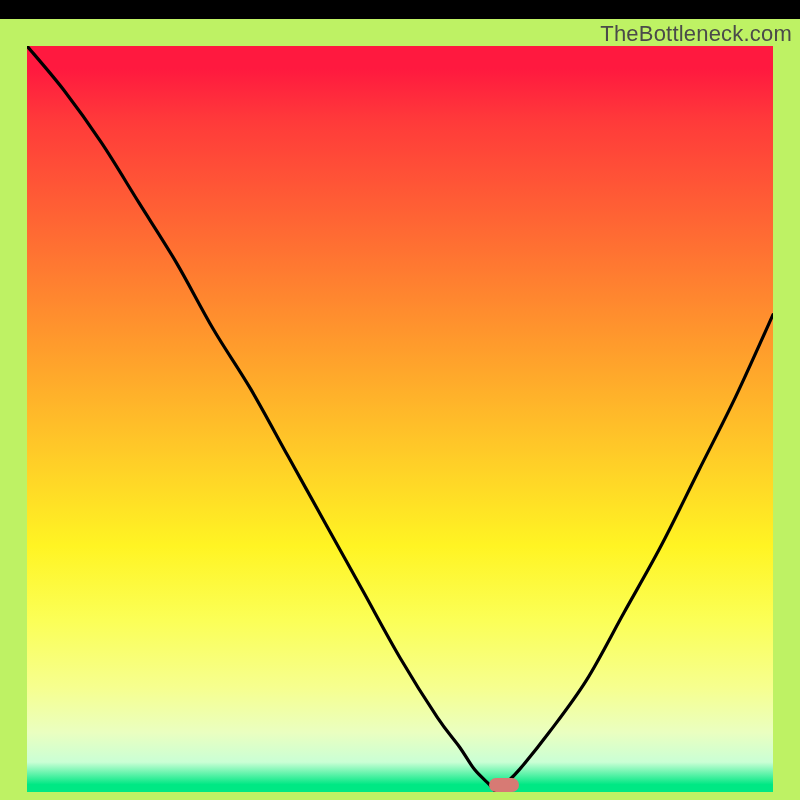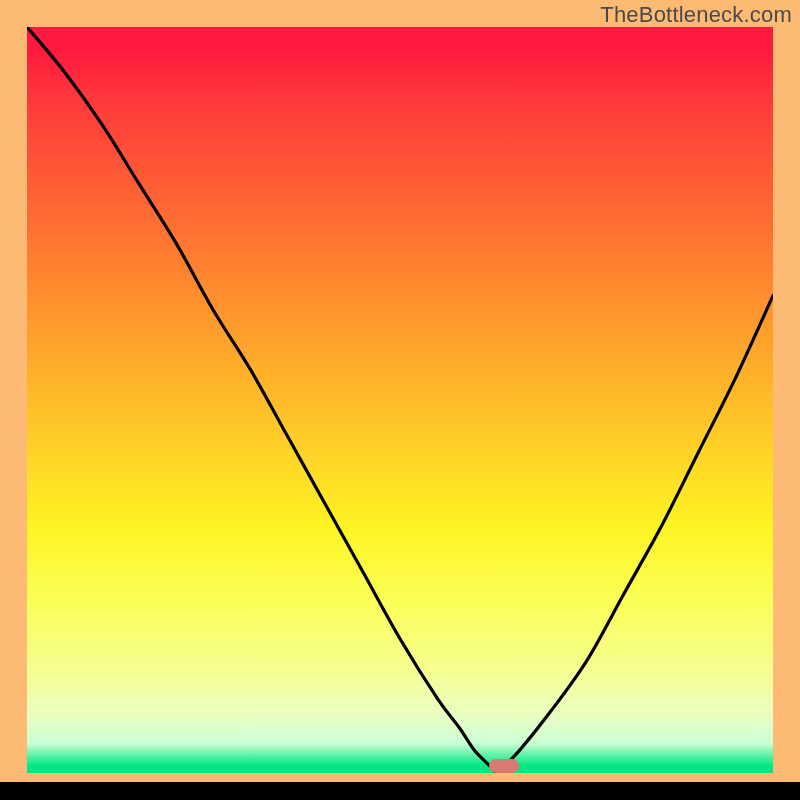--- a/index.html
+++ b/index.html
@@ -8,21 +8,22 @@
     width: 800px;
     height: 800px;
     background: #000;
     overflow: hidden;
     font-family: Arial, Helvetica, sans-serif;
   }
   .frame {
     position: absolute;
     width: 800px;
     height: 782px;
-    background: #fdba74;
+    background: #bef264;
+    margin-top: 19px;
   }
   .watermark {
     position: absolute;
     top: 2px;
     right: 8px;
     color: #4a4a4a;
     font-size: 22px;
     font-weight: 500;
     letter-spacing: 0.2px;
     z-index: 10;

